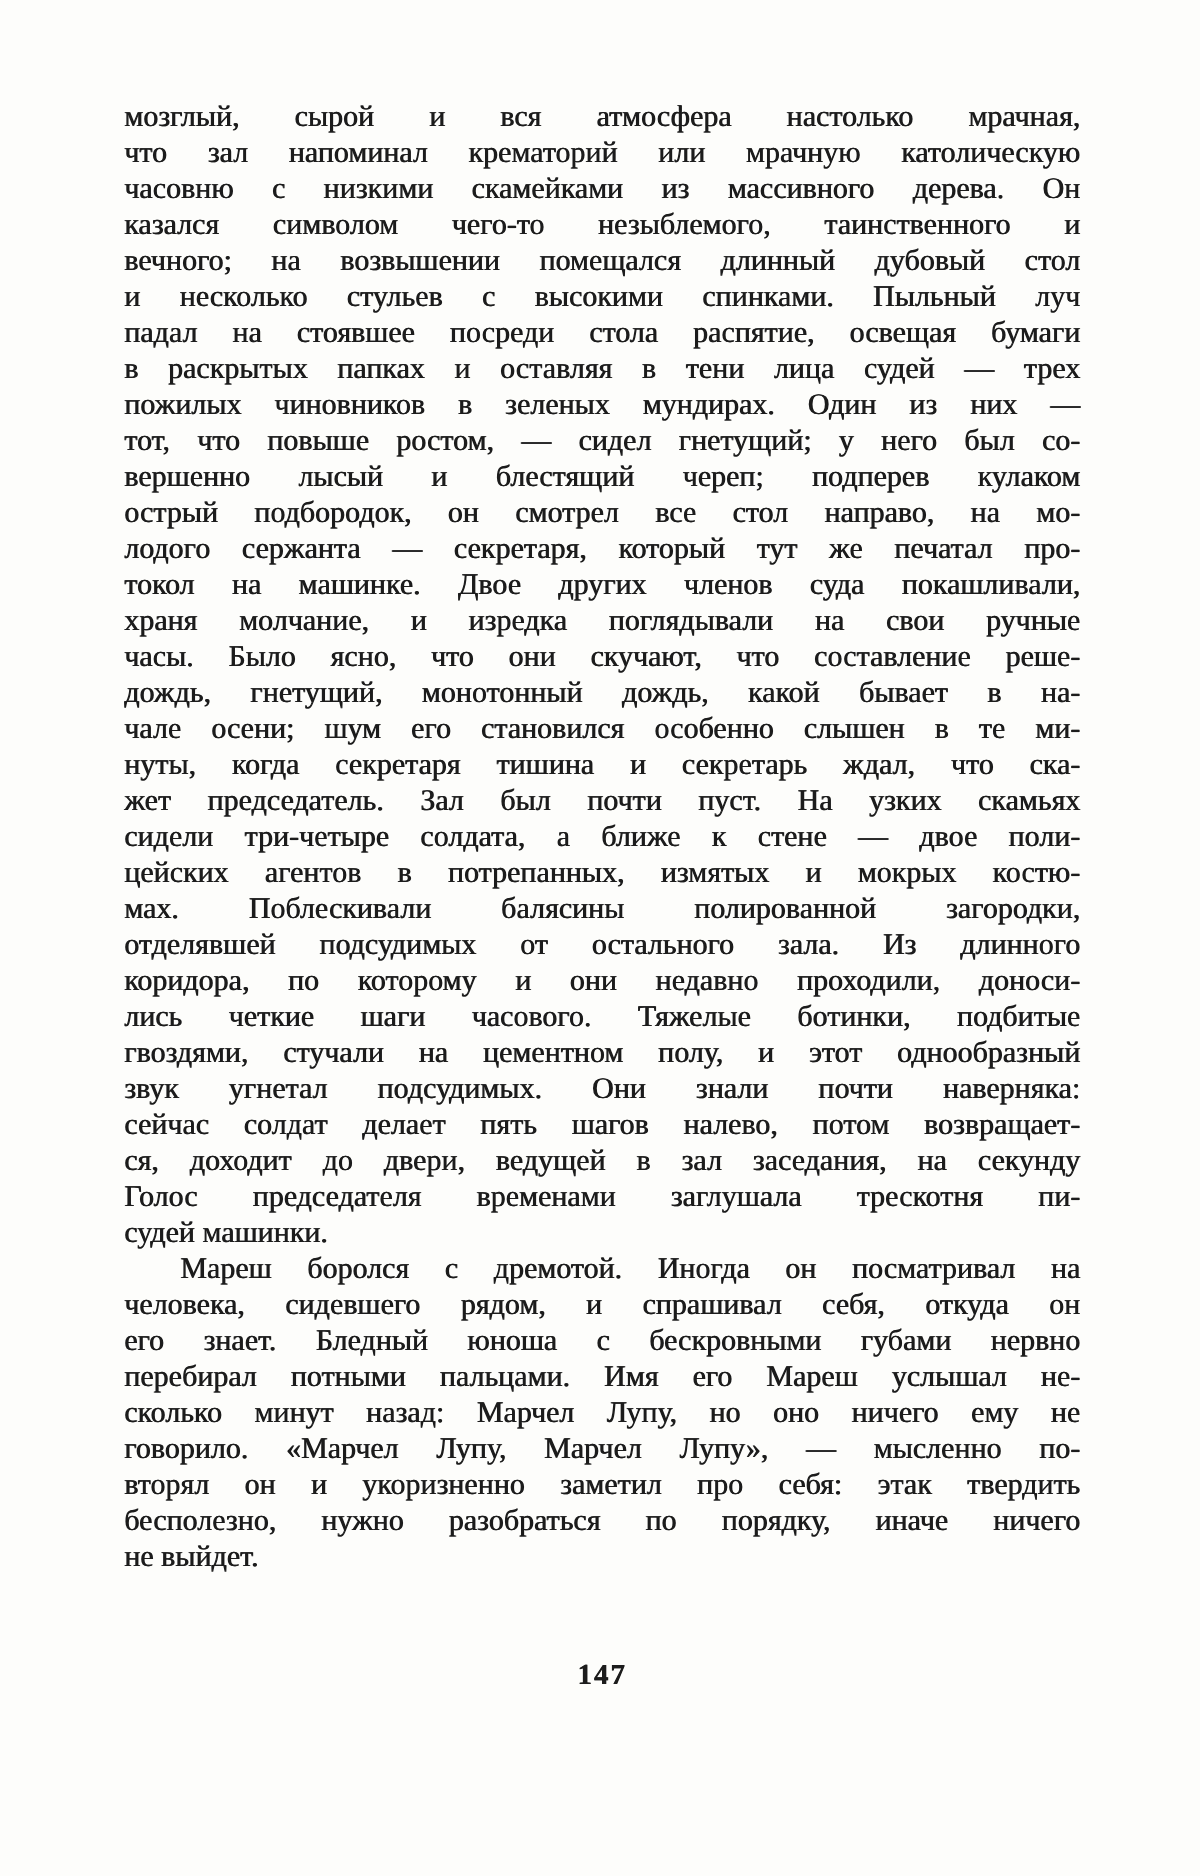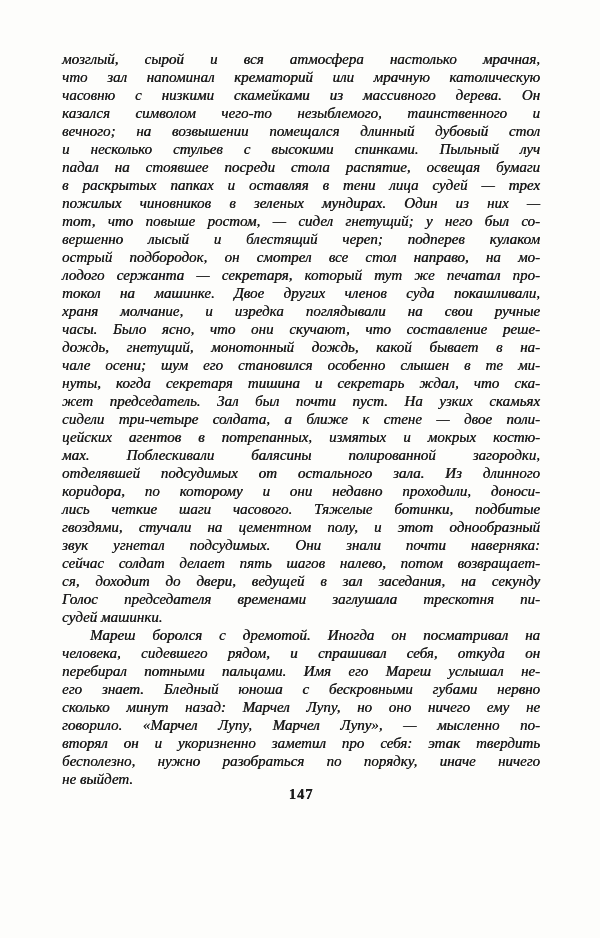--- a/index.html
+++ b/index.html
@@ -22,37 +22,36 @@
   }
   .page-text {
     position: absolute;
     left: 62px;
     top: 50px;
     width: 478px;
     color: var(--ink);
     font-size: 15px;
     line-height: 18px;
     text-shadow: 0.35px 0 0 currentColor; 
-    font-style: italic;
   }
   .line {
     text-align: justify;
     text-align-last: justify;
     white-space: normal;
   }
   .line.para-end {
     text-align-last: left;
   }
   .line.indent {
     text-indent: 28px;
   }
   .page-number {
     position: absolute;
     left: 62px;
-    top: 786px;
+    top: 830px;
     width: 478px;
     text-align: center;
     color: var(--ink);
     font-size: 14.5px;
     font-weight: bold;
     letter-spacing: 1px;
     text-shadow: 0.3px 0 0 currentColor;
   }
 </style>
 </head>
@@ -90,22 +89,22 @@
         <div class="line">гвоздями, стучали на цементном полу, и этот однообразный</div>
         <div class="line">звук угнетал подсудимых. Они знали почти наверняка:</div>
         <div class="line">сейчас солдат делает пять шагов налево, потом возвращает-</div>
         <div class="line">ся, доходит до двери, ведущей в зал заседания, на секунду</div>
         <div class="line">Голос председателя временами заглушала трескотня пи-</div>
         <div class="line para-end">судей машинки.</div>
       </div>
       <div>
         <div class="line indent">Мареш боролся с дремотой. Иногда он посматривал на</div>
         <div class="line">человека, сидевшего рядом, и спрашивал себя, откуда он</div>
+        <div class="line">его знает. Бледный юноша с бескровными губами нервно</div>
         <div class="line">перебирал потными пальцами. Имя его Мареш услышал не-</div>
-        <div class="line">его знает. Бледный юноша с бескровными губами нервно</div>
         <div class="line">сколько минут назад: Марчел Лупу, но оно ничего ему не</div>
         <div class="line">говорило. «Марчел Лупу, Марчел Лупу», — мысленно по-</div>
         <div class="line">вторял он и укоризненно заметил про себя: этак твердить</div>
         <div class="line">бесполезно, нужно разобраться по порядку, иначе ничего</div>
         <div class="line para-end">не выйдет.</div>
       </div>
     </div>
   <div class="page-number">147</div>
 </div>
 

